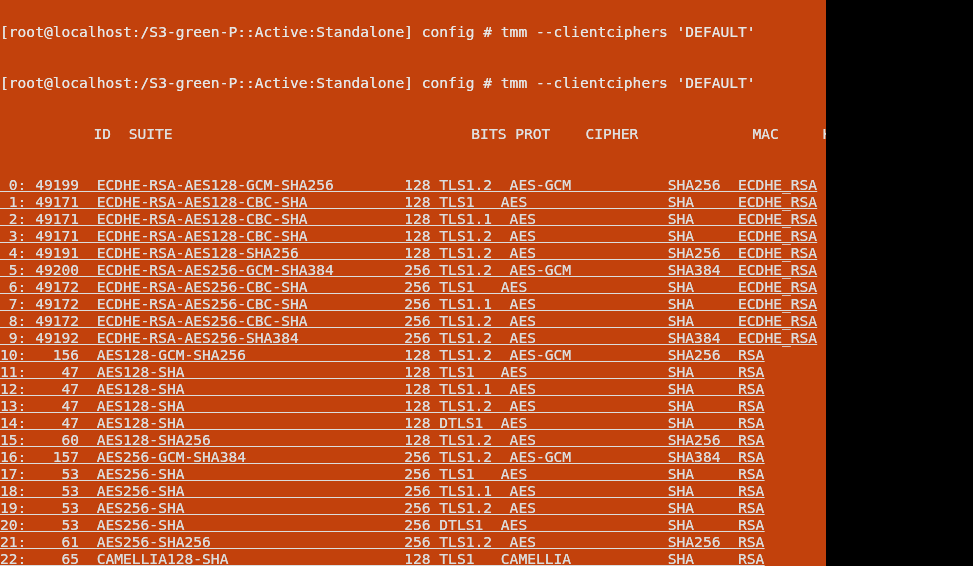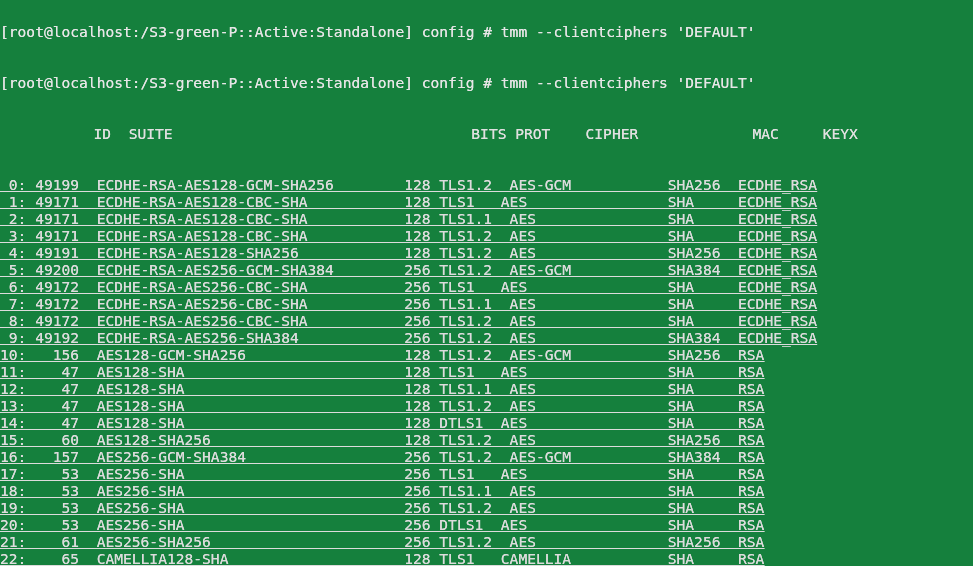--- a/index.html
+++ b/index.html
@@ -9,23 +9,23 @@
     background: #000000;
   }
   body {
     width: 973px;
     height: 566px;
     overflow: hidden;
     font-family: "DejaVu Sans Mono", "Liberation Mono", monospace;
   }
   #terminal {
     position: relative;
-    width: 973px;
+    width: 826px;
     height: 566px;
-    background: #15803d;
+    background: #c2410c;
     color: #d8d8d8;
     font-family: "DejaVu Sans Mono", "Liberation Mono", monospace;
     font-size: 14.6px;
     line-height: 17px;
     overflow: hidden;
     box-sizing: border-box;
     padding-left: 42px;
   }
   #screen {
     position: absolute;

